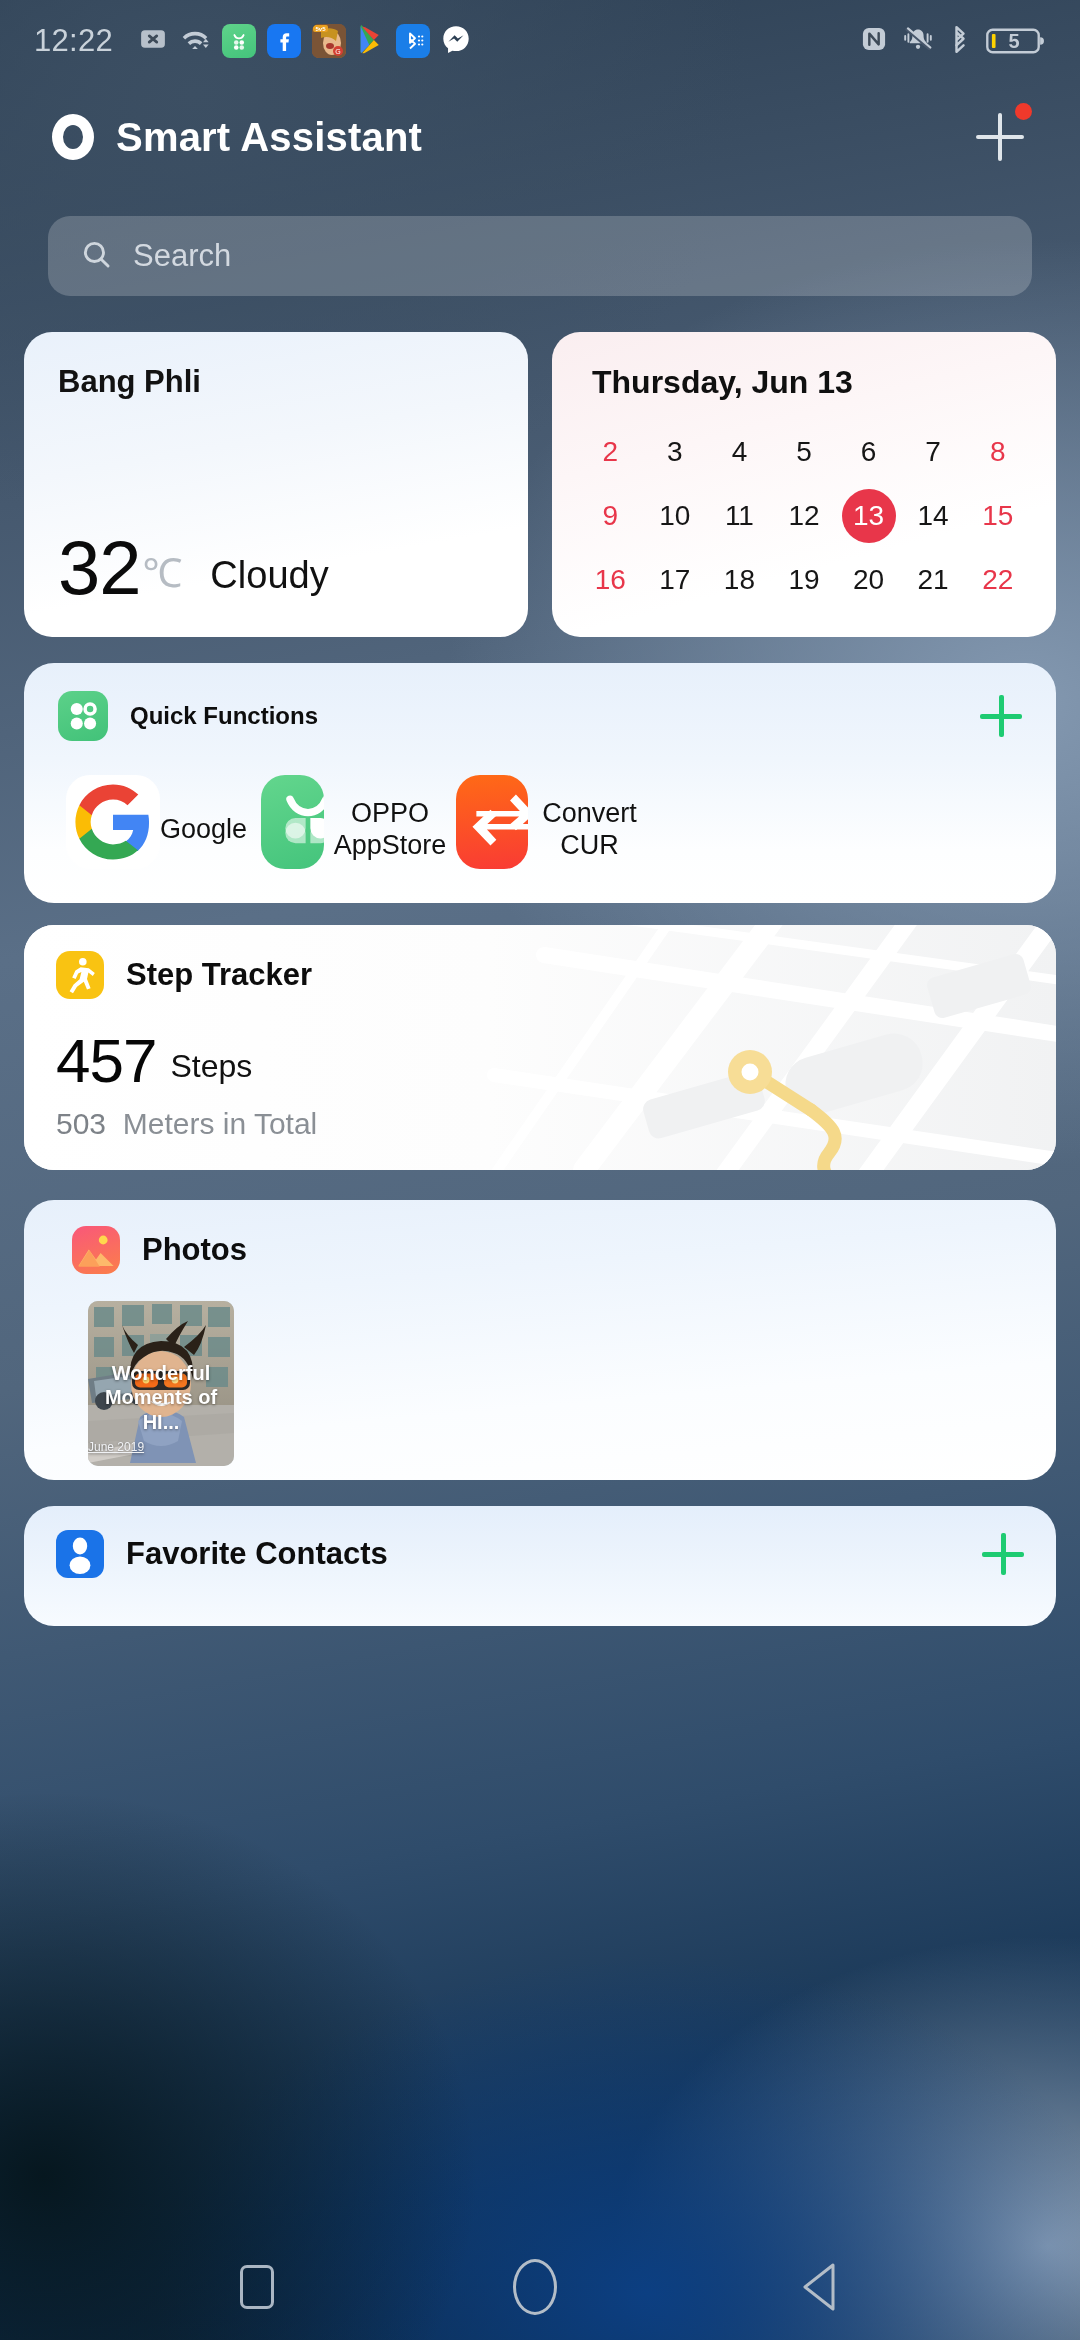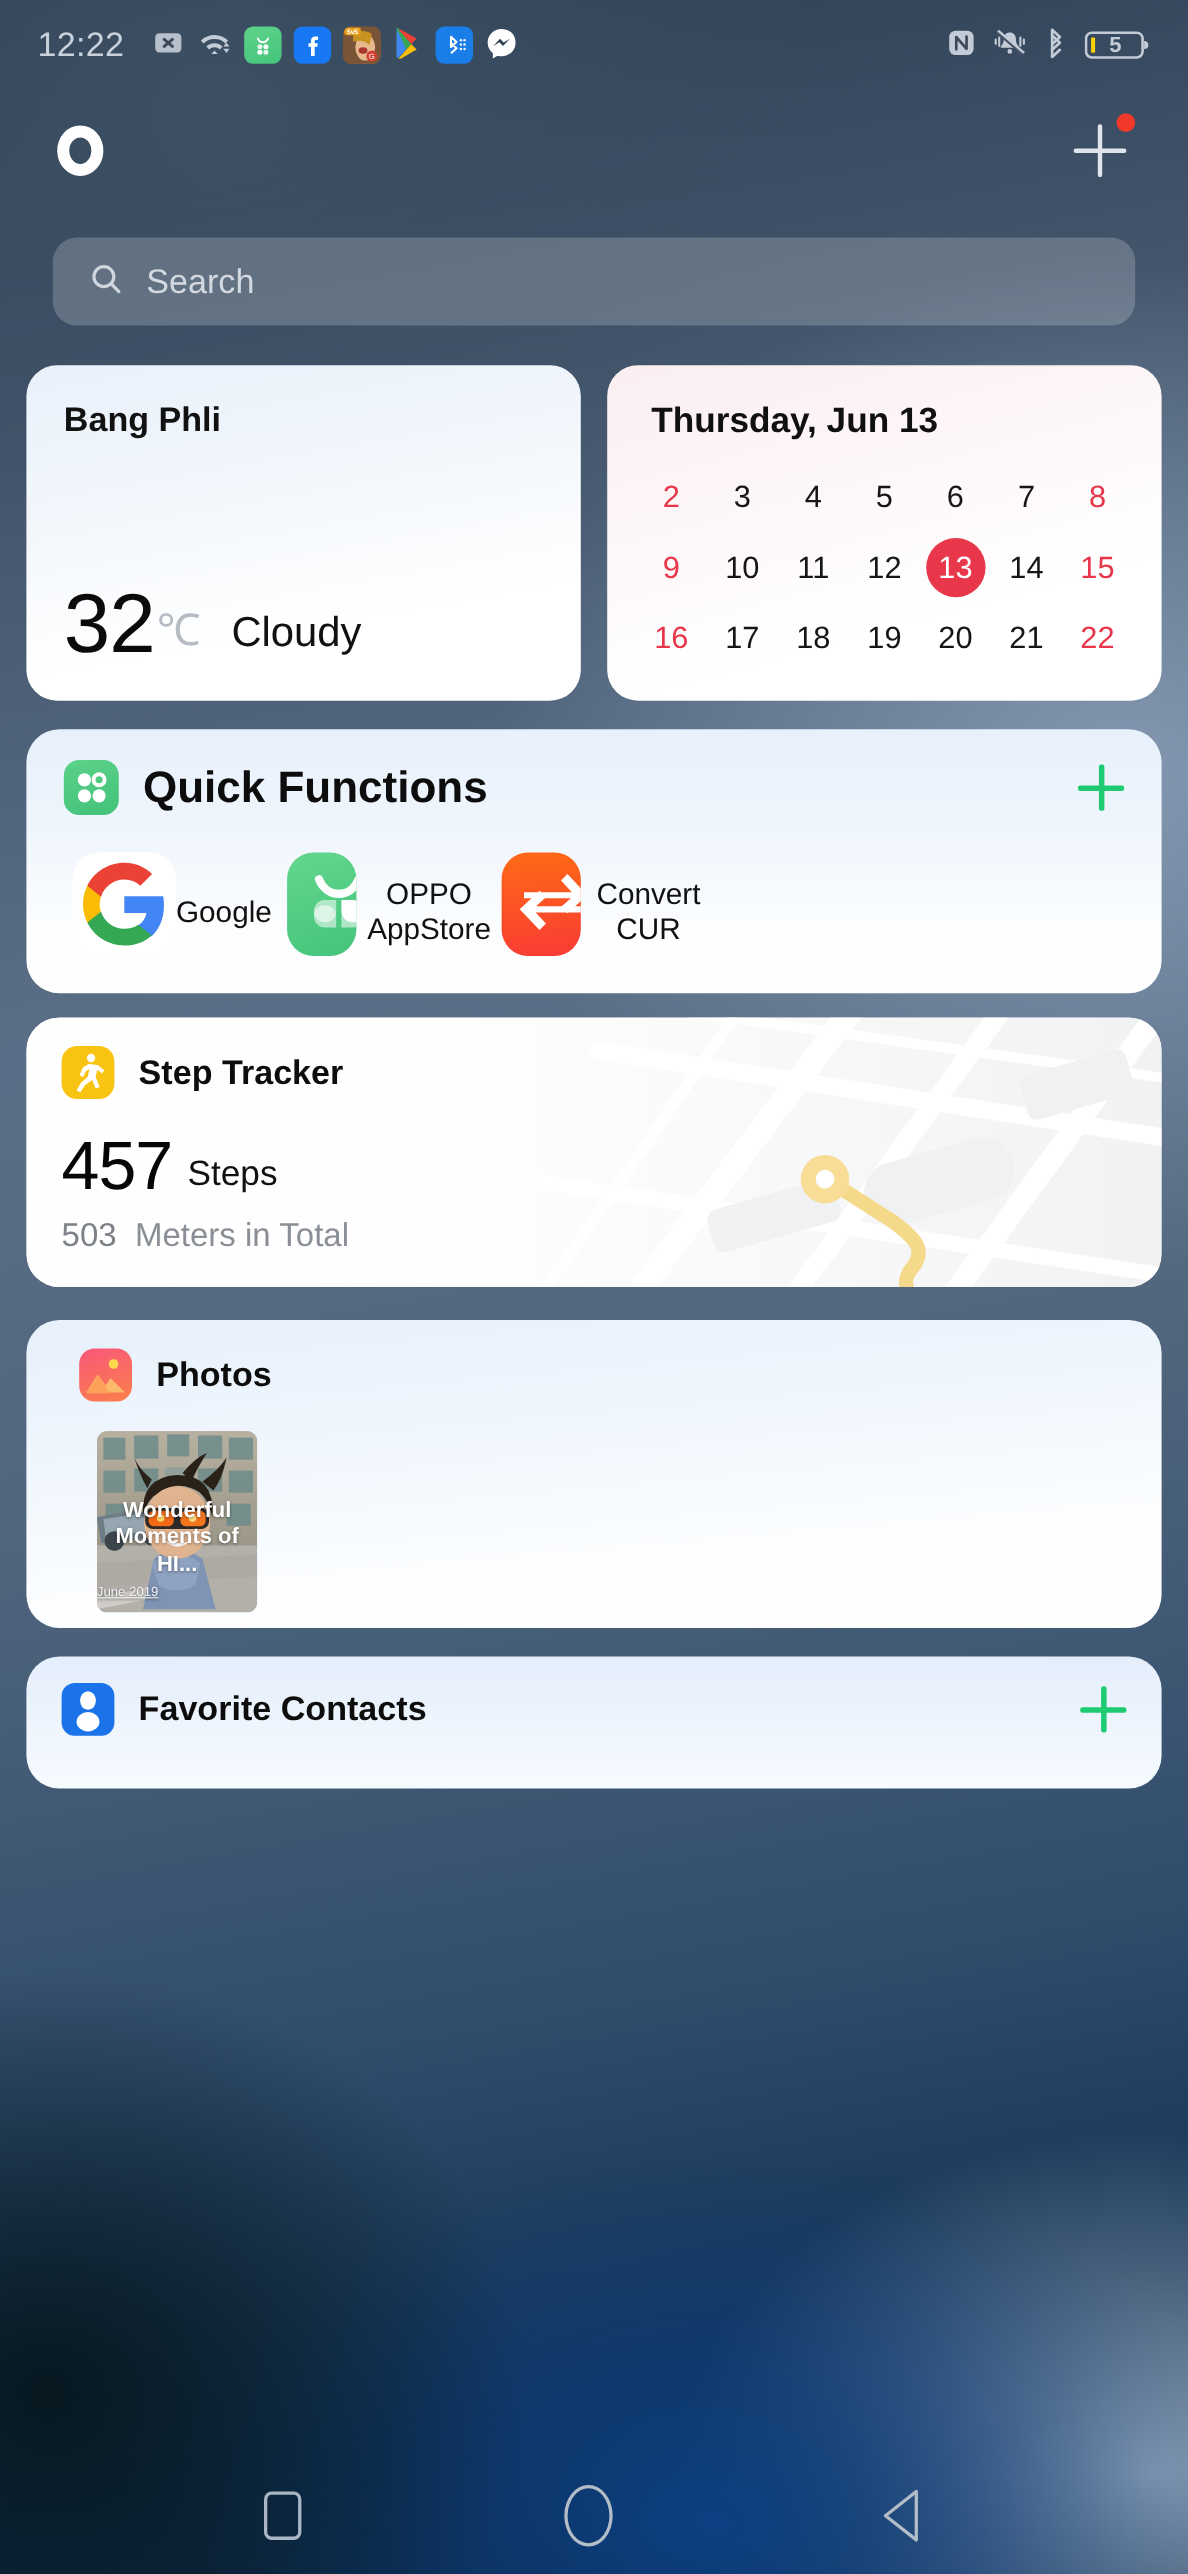--- a/index.html
+++ b/index.html
@@ -98,21 +98,21 @@
     display:flex; align-items:center; justify-content:center;
   }
 
   
   .qf-card{
     margin:26px 24px 0 24px; border-radius:30px; padding:28px 34px 34px 34px;
     background:linear-gradient(180deg,#e7f0fb 0%, #f0f6fd 40%, #fdfeff 78%, #ffffff 100%);
   }
   .card-head{ display:flex; align-items:center; }
   .head-ic{ width:50px; height:50px; border-radius:14px; flex:none; position:relative; overflow:hidden;}
-  .head-title{ font-size:40px; font-weight:700; color:#0d0d0d; margin-left:22px; }
+  .head-title{ font-size:24px; font-weight:700; color:#0d0d0d; margin-left:22px; }
   .head-spacer{ flex:1; }
   .plus-green{ position:relative; width:42px; height:42px; }
   .plus-green:before,.plus-green:after{ content:""; position:absolute; background:#1ecb72; border-radius:2px; }
   .plus-green:before{ left:0; right:0; top:19px; height:5px; }
   .plus-green:after{ top:0; bottom:0; left:19px; width:5px; }
 
   .qf-apps{ display:flex; margin-top:34px; padding-left:8px; }
   .qf-app{ width:195px; display:flex; flex-direction:row; align-items:center; }
   .qf-icon{ width:94px; height:94px; border-radius:24px; position:relative; overflow:hidden; }
   .qf-label{ margin-top:16px; font-size:27px; color:#111; text-align:center; line-height:1.18; }
@@ -285,20 +285,21 @@
           <path d="M50.5 10.5c2.6 0 3.6 1.4 3.6 3.5s-1 3.5-3.6 3.5z" fill="#c3ccd6"></path>
           <rect x="5.5" y="7.5" width="3.4" height="13" rx="1" fill="#ffd300"></rect>
         </svg>
         <span style="position:absolute;left:0;right:4px;text-align:center;font-size:20px;color:#c3ccd6;font-weight:600;">5</span>
       </span>
     </div>
   </div>
 
   <div class="header">
     <div class="logo-o"></div>
+    <div class="app-title">Smart Assistant</div>
     <div class="header-spacer"></div>
     <div class="plus-wrap">
       <div class="plus-big"></div>
       <div class="red-dot"></div>
     </div>
   </div>
 
   <div class="search">
     <span>
       <svg width="33" height="33" viewBox="0 0 24 24">

